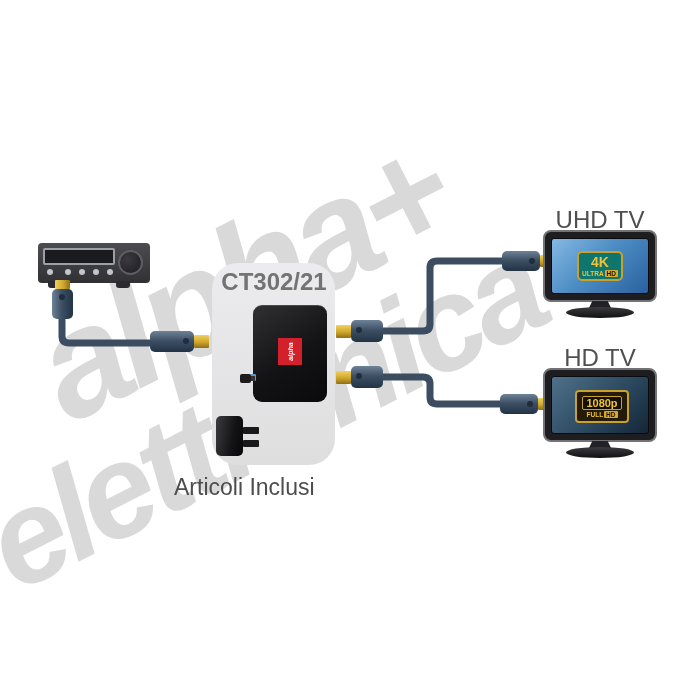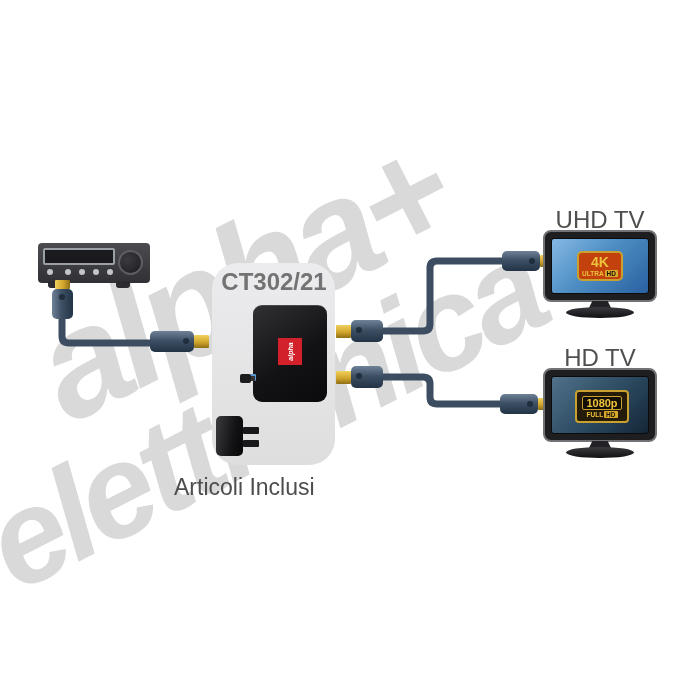--- a/index.html
+++ b/index.html
@@ -75,21 +75,21 @@
   .tv-screen{position:absolute;width:98px;border-radius:3px;border:1px solid #0b0b0d;box-sizing:border-box;}
   .screen-uhd{background:linear-gradient(135deg,#85b9e4 0%,#4e8ec4 45%,#2a61a0 100%);}
   .screen-hd{background:linear-gradient(135deg,#50718a 0%,#2e4d64 50%,#142637 100%);}
   .tv-neck{position:absolute;width:24px;height:9px;background:#222226;
     clip-path:polygon(18% 0,82% 0,100% 100%,0 100%);}
   .tv-base{position:absolute;width:68px;height:11px;border-radius:50%;
     background:linear-gradient(#3c3c40,#101013);}
   .lbl-tv{position:absolute;width:114px;text-align:center;color:#4f4f4f;font-size:24px;}
   
   .badge4k{position:absolute;left:577px;top:251px;width:46px;height:30px;box-sizing:border-box;
-    background:#c2410c;border:2px solid #caa12f;border-radius:5px;
+    background:#0f766e;border:2px solid #caa12f;border-radius:5px;
     display:flex;flex-direction:column;align-items:center;justify-content:center;}
   .badge4k .main{color:#eec23c;font-weight:bold;font-size:14px;line-height:13px;}
   .badge-row{display:flex;align-items:center;gap:1px;margin-top:1px;}
   .badge-row .sub{color:#eec23c;font-weight:bold;font-size:6.5px;line-height:7px;}
   .badge-row .subbox{color:#17120a;background:#d9a92c;font-weight:bold;font-size:6.5px;
     line-height:7px;padding:0 2px;border-radius:1px;}
   
   .badge1080{position:absolute;left:575px;top:390px;width:54px;height:33px;box-sizing:border-box;
     background:#241b08;border:2px solid #caa12f;border-radius:4px;
     display:flex;flex-direction:column;align-items:center;justify-content:center;}

